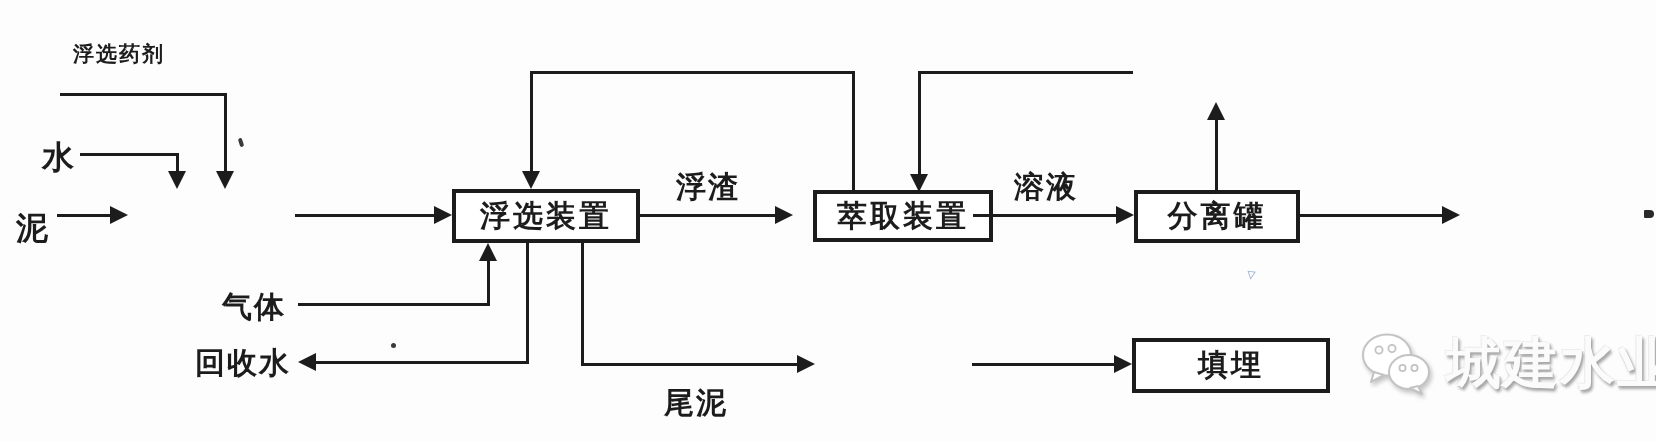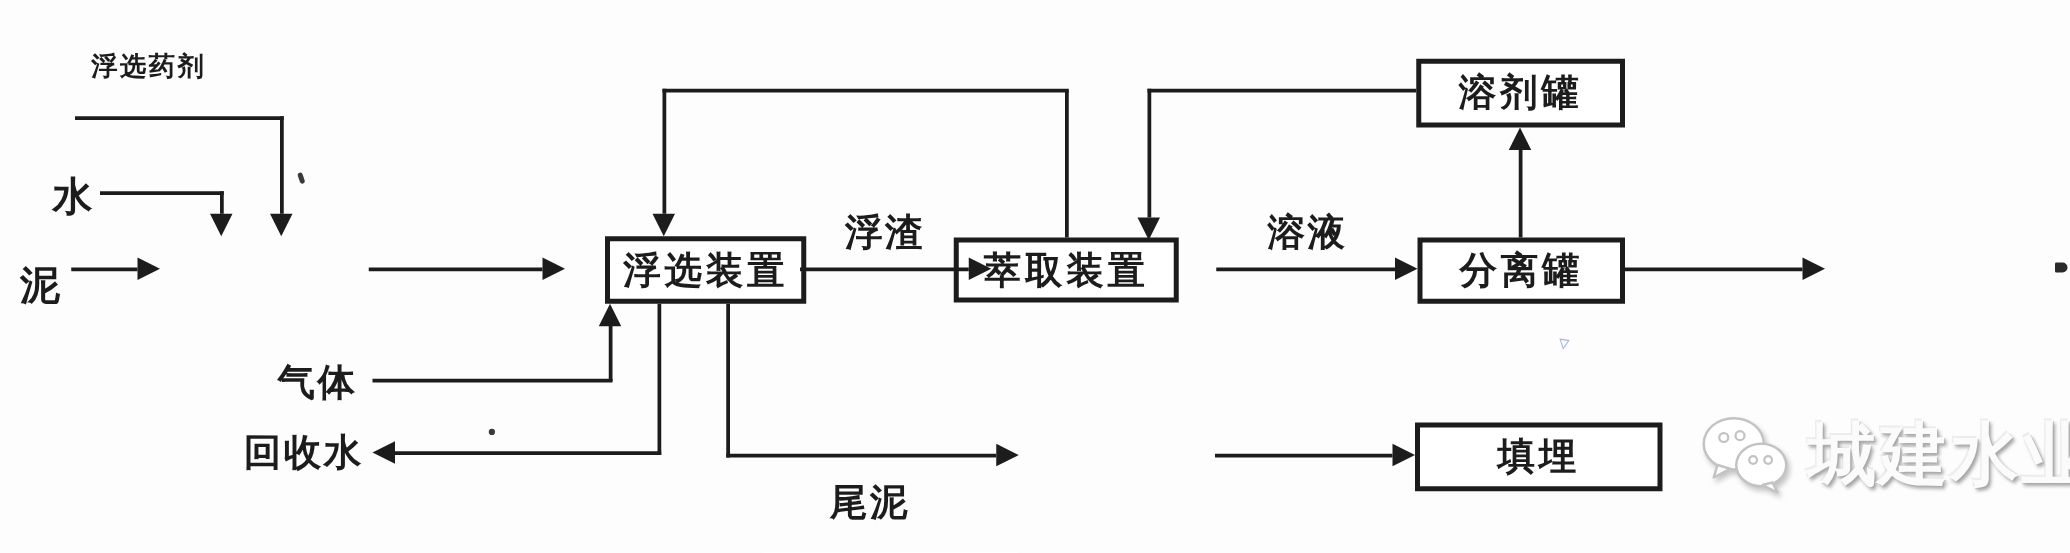--- a/index.html
+++ b/index.html
@@ -52,23 +52,22 @@
     text-shadow:2px 3px 3px #a7a7a7, -1px -1px 0 #ededed, 1px 1px 0 #cfcfcf;
     margin-left:8px;white-space:nowrap;
   }
   #wm-icon{filter:drop-shadow(2px 3px 2px #c4c4c4);}
 </style>
 </head>
 <body>
 
 <div id="canvas">
 
-  <div class="box" style="left:452px;top:189px;width:161px;height:54px;margin-left:32px;">浮选装置</div>
-  <div class="box" style="left:763px;top:190px;width:180px;height:52px;">萃取装置</div>
-  <div class="box" style="left:1133px;top:47px;width:167px;height:55px;">溶剂罐</div>
+  <div class="box" style="left:452px;top:189px;width:188px;height:54px;">浮选装置</div>
+  <div class="box" style="left:813px;top:190px;width:180px;height:52px;">萃取装置</div>
   <div class="box" style="left:1134px;top:190px;width:166px;height:53px;">分离罐</div>
   <div class="box" style="left:1132px;top:338px;width:198px;height:55px;">填埋</div>
 
   <div class="lbl" style="left:73px;top:43px;font-size:21px;">浮选药剂</div>
   <div class="lbl" style="left:42px;top:141px;font-size:32px;">水</div>
   <div class="lbl" style="left:16px;top:212px;font-size:32px;">泥</div>
   <div class="lbl" style="left:676px;top:172px;text-align:center;">浮渣</div>
   <div class="lbl" style="left:1014px;top:172px;">溶液</div>
   <div class="lbl" style="left:222px;top:292px;">气体</div>
   <div class="lbl" style="left:195px;top:348px;">回收水</div>

